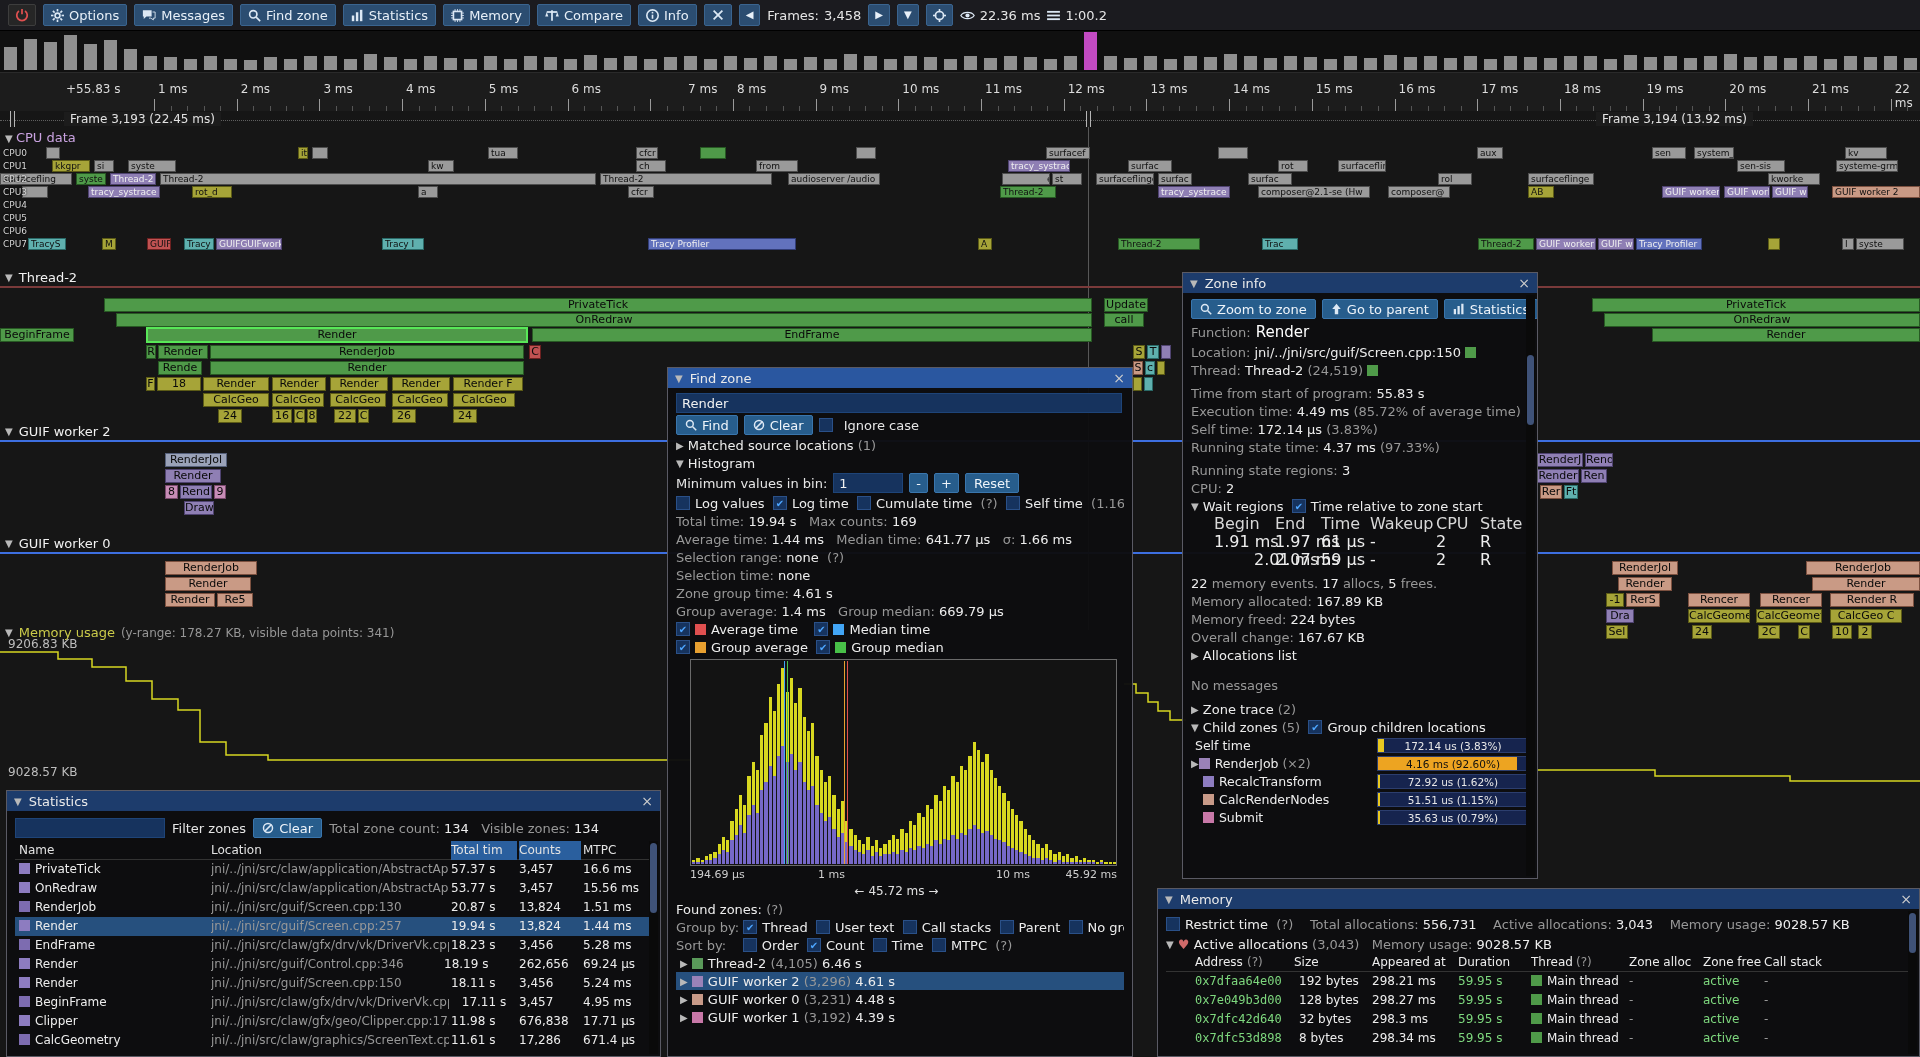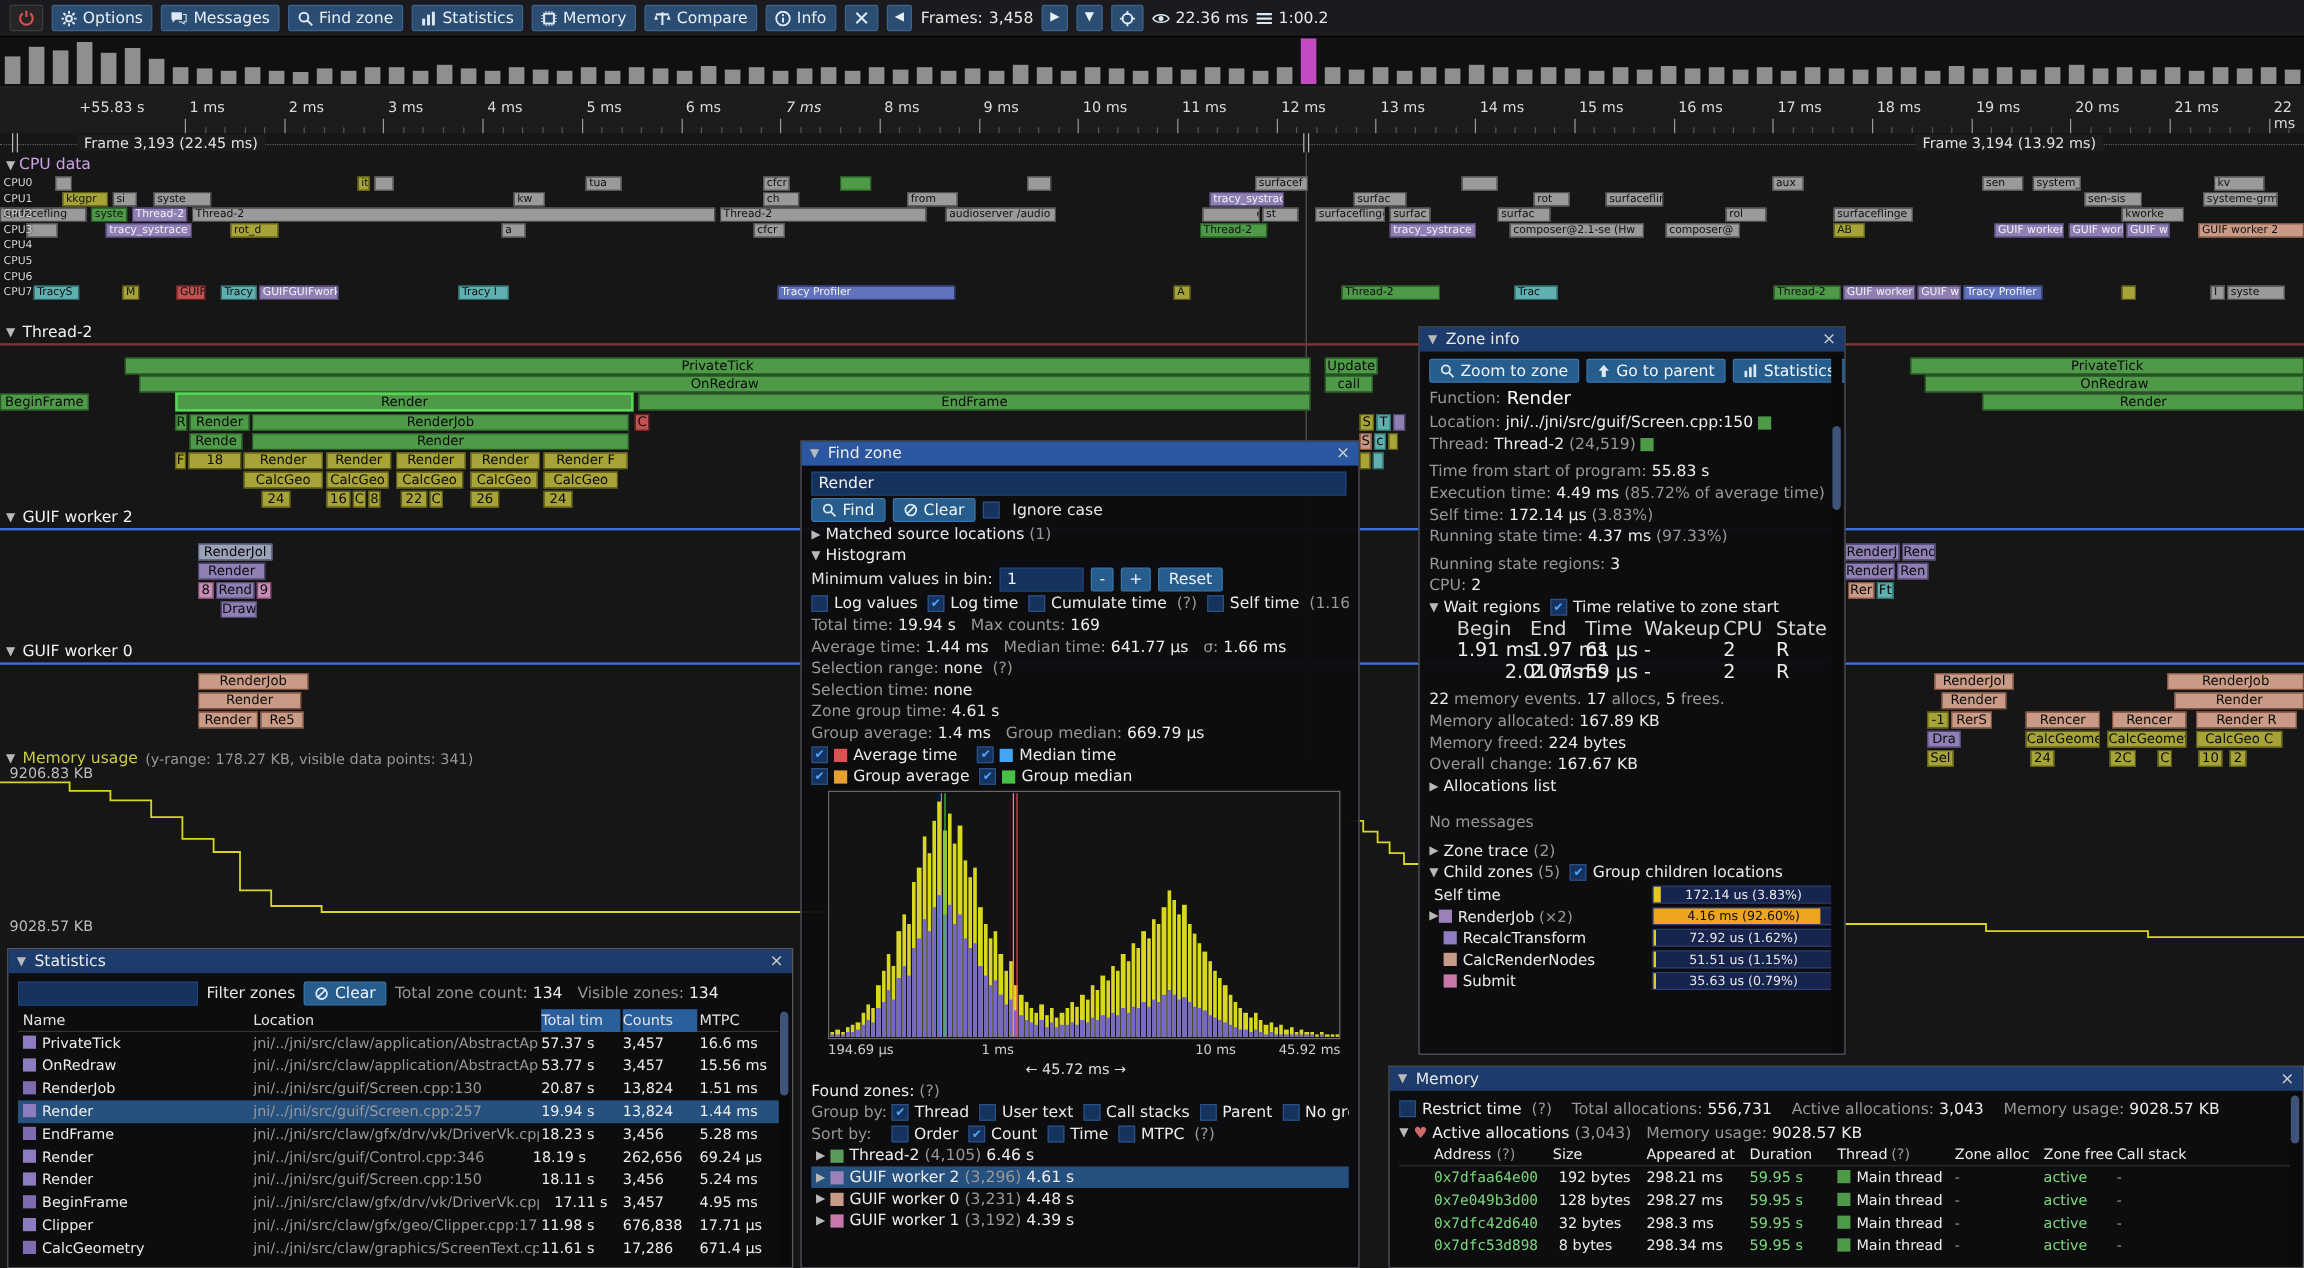--- a/index.html
+++ b/index.html
@@ -394,21 +394,21 @@
     <div class="ruler-mtick" style="left: 501px;"></div>
     <div class="ruler-mtick" style="left: 518px;"></div>
     <div class="ruler-mtick" style="left: 534px;"></div>
     <div class="ruler-mtick" style="left: 551px;"></div>
     <div class="ruler-label" style="left: 571.5px;">6 ms</div>
     <div class="ruler-tick" style="left: 568px;"></div>
     <div class="ruler-mtick" style="left: 584px;"></div>
     <div class="ruler-mtick" style="left: 601px;"></div>
     <div class="ruler-mtick" style="left: 617px;"></div>
     <div class="ruler-mtick" style="left: 634px;"></div>
-    <div class="ruler-label" style="left: 655px; font-style: italic;">7 ms</div>
+    <div class="ruler-label" style="left: 688px;">7 ms</div>
     <div class="ruler-tick" style="left: 650px;"></div>
     <div class="ruler-mtick" style="left: 667px;"></div>
     <div class="ruler-mtick" style="left: 683px;"></div>
     <div class="ruler-mtick" style="left: 700px;"></div>
     <div class="ruler-mtick" style="left: 716px;"></div>
     <div class="ruler-label" style="left: 736.9px;">8 ms</div>
     <div class="ruler-tick" style="left: 733px;"></div>
     <div class="ruler-mtick" style="left: 749px;"></div>
     <div class="ruler-mtick" style="left: 766px;"></div>
     <div class="ruler-mtick" style="left: 783px;"></div>

